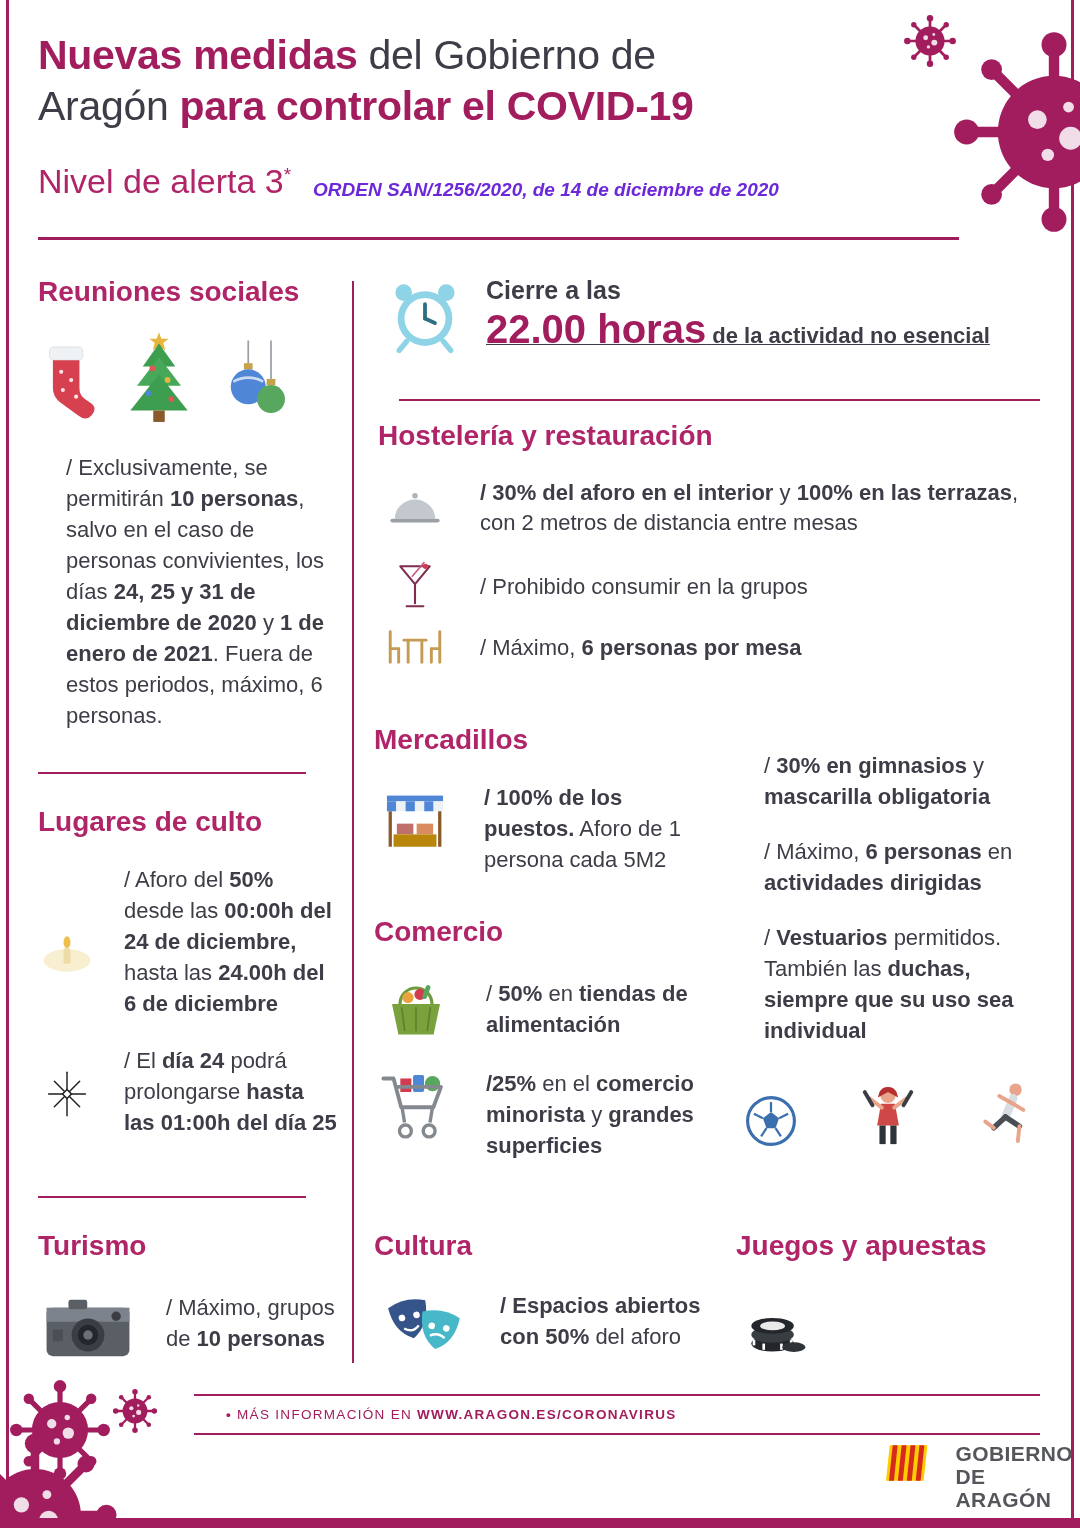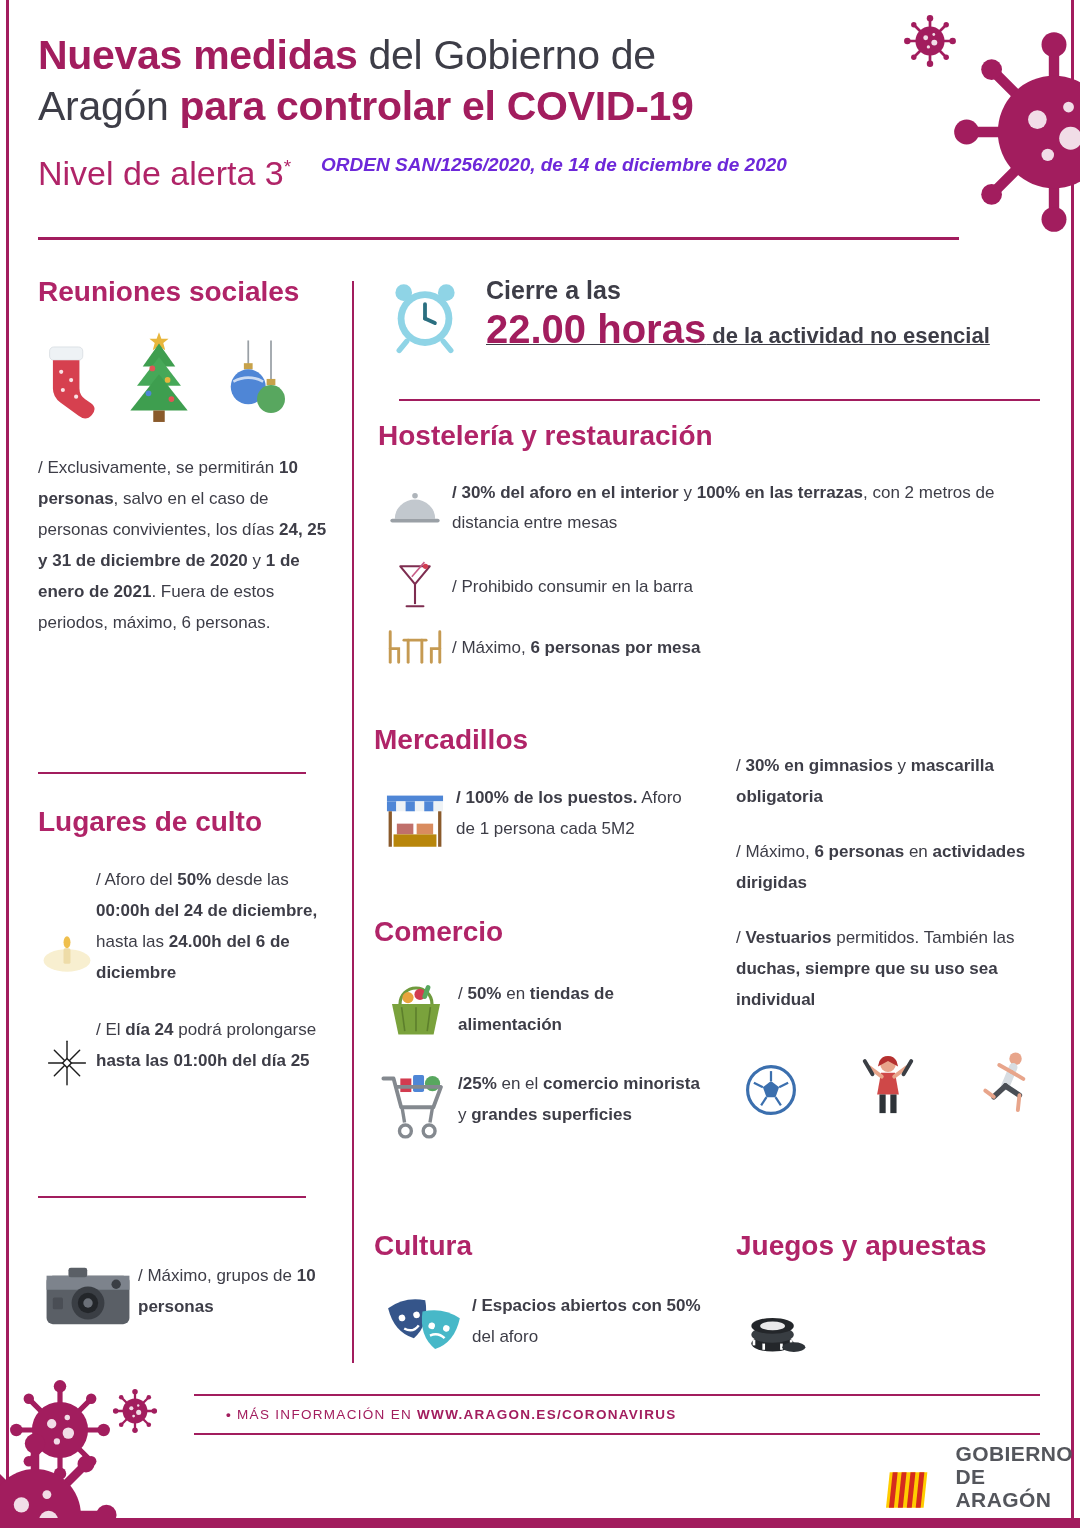--- a/index.html
+++ b/index.html
@@ -10,35 +10,35 @@
   .page{position:relative;width:1080px;height:1528px;background:#fff;margin:0 auto;overflow:hidden;}
   .b{font-weight:bold;}
   .edge{position:absolute;top:0;height:100%;width:3px;background:var(--magenta);}
   .edge-l{left:6px;} .edge-r{right:6px;}
   .bottom-bar{position:absolute;left:0;bottom:0;width:100%;height:10px;background:var(--magenta);z-index:6;}
   .rule{position:absolute;background:var(--magenta);}
   
   .header{position:absolute;left:38px;top:30px;width:890px;}
   .title{font-size:41px;line-height:51px;font-weight:normal;color:var(--dark-text);letter-spacing:-0.3px;}
   .title .accent{color:var(--magenta);font-weight:bold;}
-  .alert-row{margin-top:22px;display:flex;align-items:flex-start;gap:30px;}
+  .alert-row{margin-top:30px;display:flex;align-items:flex-end;gap:22px;}
   .alert{font-size:34px;color:var(--heading);}
   .alert sup{font-size:19px;}
   .order{font-size:19px;font-style:italic;font-weight:bold;color:#6d28d9;}
   .header-rule{left:38px;top:237px;width:921px;height:3px;}
   
   .virus{position:absolute;color:var(--magenta);z-index:1;}
   .v-top-sm{left:903px;top:14px;width:54px;height:54px;}
   .v-top-lg{left:950px;top:28px;width:208px;height:208px;}
   .v-bot-md{left:8px;top:1378px;width:104px;height:104px;}
   .v-bot-sm{left:112px;top:1388px;width:46px;height:46px;}
   .v-bot-lg{left:-50px;top:1430px;width:170px;height:170px;}
   
   .h2{font-size:28px;font-weight:bold;color:var(--heading);}
-  .txt{font-size:17px;line-height:31px;color:var(--dark-text);}
+  .txt{font-size:22px;line-height:31px;color:var(--dark-text);margin-left:28px;}
   .row{display:flex;align-items:flex-start;}
   .ic-col{flex:0 0 auto;display:flex;justify-content:center;}
   .vrule{left:352px;top:281px;width:2px;height:1082px;}
   
   .sec-reuniones{position:absolute;left:38px;top:276px;width:292px;}
   .xmas-row{display:flex;align-items:flex-end;gap:20px;margin-top:20px;height:98px;}
   .sec-reuniones .txt{margin-top:26px;}
   .div1{left:38px;top:772px;width:268px;height:2px;}
   .sec-culto{position:absolute;left:38px;top:806px;width:300px;}
   .culto-item{display:flex;margin-top:26px;}
@@ -74,21 +74,21 @@
   
   .sec-deporte{position:absolute;left:736px;top:724px;width:308px;}
   .sec-deporte .txt{margin-top:24px;}
   .sec-deporte .txt:first-of-type{margin-top:26px;}
   .sports-row{display:flex;justify-content:space-between;align-items:flex-end;margin-top:36px;padding:0 8px;}
   .sec-juegos{position:absolute;left:736px;top:1230px;width:312px;}
   .sec-juegos .row{margin-top:28px;}
   .sec-juegos .ic-col{flex:0 0 82px;padding-top:4px;}
   
   .footer-info{position:absolute;left:194px;top:1394px;width:846px;border-top:2px solid var(--magenta);border-bottom:2px solid var(--magenta);padding:11px 0 11px 32px;color:var(--magenta);font-size:13.5px;letter-spacing:1.3px;}
-  .logo{position:absolute;left:884px;top:1442px;display:flex;align-items:flex-end;gap:26px;}
+  .logo{position:absolute;left:884px;top:1442px;display:flex;align-items:flex-start;gap:26px;}
   .logo-text{font-size:21px;font-weight:bold;color:#54565c;line-height:23px;letter-spacing:0.4px;}
 </style>
 </head>
 <body>
 
 <div class="page">
 
   <svg width="0" height="0" style="position:absolute" aria-hidden="true">
     <symbol id="sym-virus" viewBox="0 0 100 100">
       <g stroke="currentColor" stroke-width="5" stroke-linecap="round">
@@ -368,20 +368,21 @@
             <use href="#sym-star8"></use>
           </svg>
       </span>
       <p class="txt"><span>/ El </span><span class="b">día 24</span><span> podrá prolongarse </span><span class="b">hasta las 01:00h del día 25</span></p>
     </div>
   </section>
 
   <div class="rule div2"></div>
 
   <section class="sec-turismo">
+    <h2 class="h2">Turismo</h2>
     <div class="row">
       <span class="ic-col">
         <svg width="86" height="64">
             <use href="#sym-camera"></use>
           </svg>
       </span>
       <p class="txt"><span>/ Máximo, grupos de </span><span class="b">10 personas</span></p>
     </div>
   </section>
 
@@ -407,21 +408,21 @@
           </svg>
       </span>
       <p class="txt" style="line-height:30px"><span class="b">/ 30% del aforo en el interior</span><span> y </span><span class="b">100% en las terrazas</span><span>, con 2 metros de distancia entre mesas</span></p>
     </div>
     <div class="host-item hi2">
       <span class="ic-col">
         <svg width="42" height="64">
             <use href="#sym-cocktail"></use>
           </svg>
       </span>
-      <p class="txt"><span>/ Prohibido consumir en la barra</span></p>
+      <p class="txt"><span>/ Prohibido consumir en la grupos</span></p>
     </div>
     <div class="host-item hi3">
       <span class="ic-col">
         <svg width="58" height="38">
             <use href="#sym-table"></use>
           </svg>
       </span>
       <p class="txt"><span>/  Máximo, </span><span class="b">6 personas por mesa</span></p>
     </div>
   </section>

